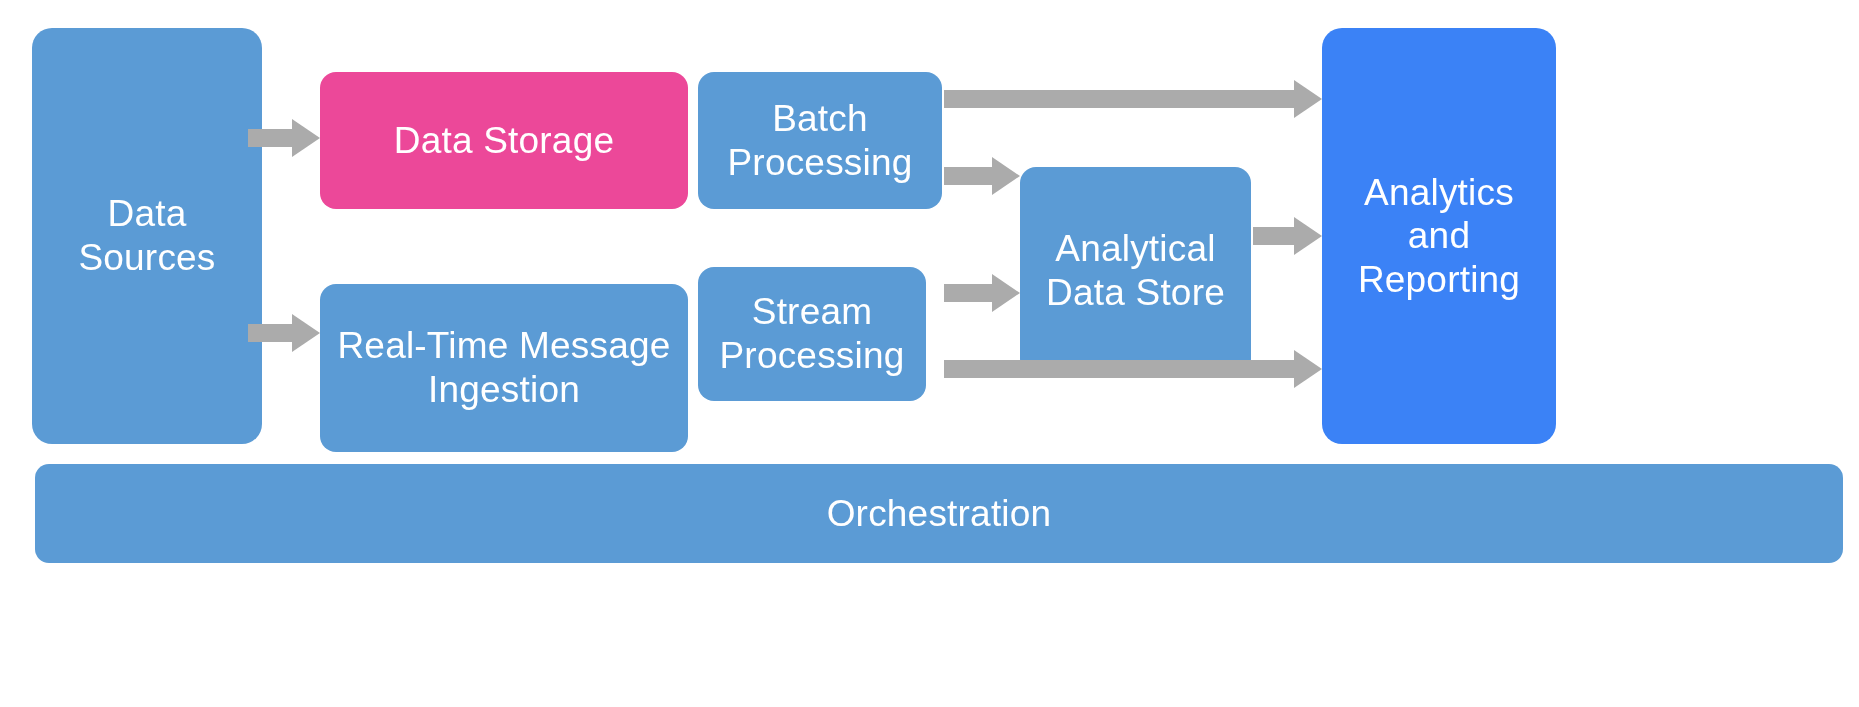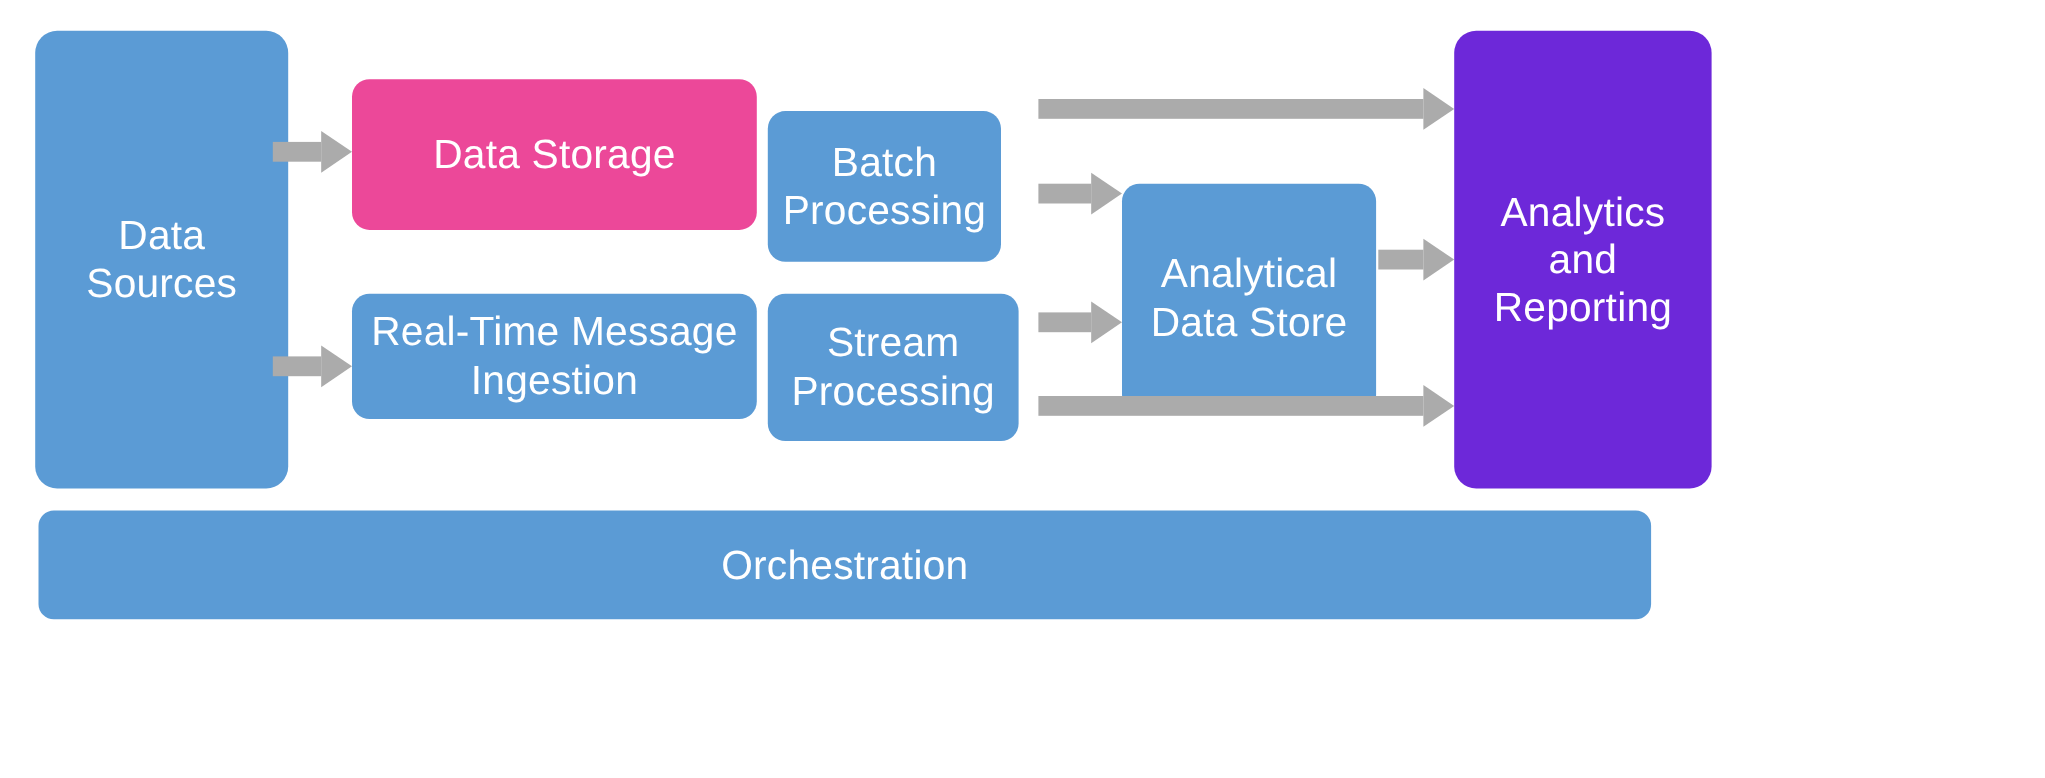--- a/index.html
+++ b/index.html
@@ -37,26 +37,26 @@
     display: block;
     width: 100%;
     padding: 0 10px;
     box-sizing: border-box;
     white-space: pre-line;
   }
 
   
   #node-data-sources        { left: 32px;   top: 28px;  width: 230px; height: 416px; font-size: 37px; border-radius: 20px; }
   #node-data-storage        { left: 320px;  top: 72px;  width: 368px; height: 137px; font-size: 37px; }
-  #node-batch-processing    { left: 698px;  top: 72px;  width: 212px; height: 137px; font-size: 37px; margin-top: 29px; }
-  #node-rt-ingestion        { left: 320px;  top: 267px; width: 368px; height: 114px; font-size: 37px; }
+  #node-batch-processing    { left: 698px;  top: 72px;  width: 244px; height: 137px; font-size: 37px; }
+  #node-rt-ingestion        { left: 320px;  top: 284px; width: 368px; height: 168px; font-size: 37px; }
   #node-stream-processing   { left: 698px;  top: 267px; width: 228px; height: 134px; font-size: 37px; }
   #node-analytical-store    { left: 1020px; top: 130px; width: 231px; height: 208px; font-size: 37px; }
   #node-analytics-reporting { left: 1322px; top: 28px;  width: 234px; height: 416px; font-size: 37px; border-radius: 20px; }
-  #node-orchestration       { left: 35px;   top: 464px; width: 1466px; height: 99px; font-size: 37px; border-radius: 14px; }
+  #node-orchestration       { left: 35px;   top: 464px; width: 1808px; height: 99px; font-size: 37px; border-radius: 14px; }
 
   
   .arrow {
     position: absolute;
     height: 0;
   }
   .arrow .shaft {
     position: absolute;
     left: 0;
     top: 0;
@@ -130,21 +130,21 @@
   <div class="node" id="node-stream-processing" style="background: rgb(91, 155, 213); color: rgb(255, 255, 255);">
     <span class="node-label">Stream
 Processing</span>
   </div>
 
   <div class="node" id="node-analytical-store" style="background: rgb(91, 155, 213); color: rgb(255, 255, 255); margin-top: 37px;">
     <span class="node-label">Analytical
 Data Store</span>
   </div>
 
-  <div class="node" id="node-analytics-reporting" style="background: #6d28d9; color: rgb(255, 255, 255);">
+  <div class="node" id="node-analytics-reporting" style="background: #3b82f6; color: rgb(255, 255, 255);">
     <span class="node-label">Analytics
 and
 Reporting</span>
   </div>
 
   <div class="node" id="node-orchestration" style="background: rgb(91, 155, 213); color: rgb(255, 255, 255);">
     <span class="node-label">Orchestration</span>
   </div>
 
   <div class="arrow" id="arrow-sources-to-storage">

